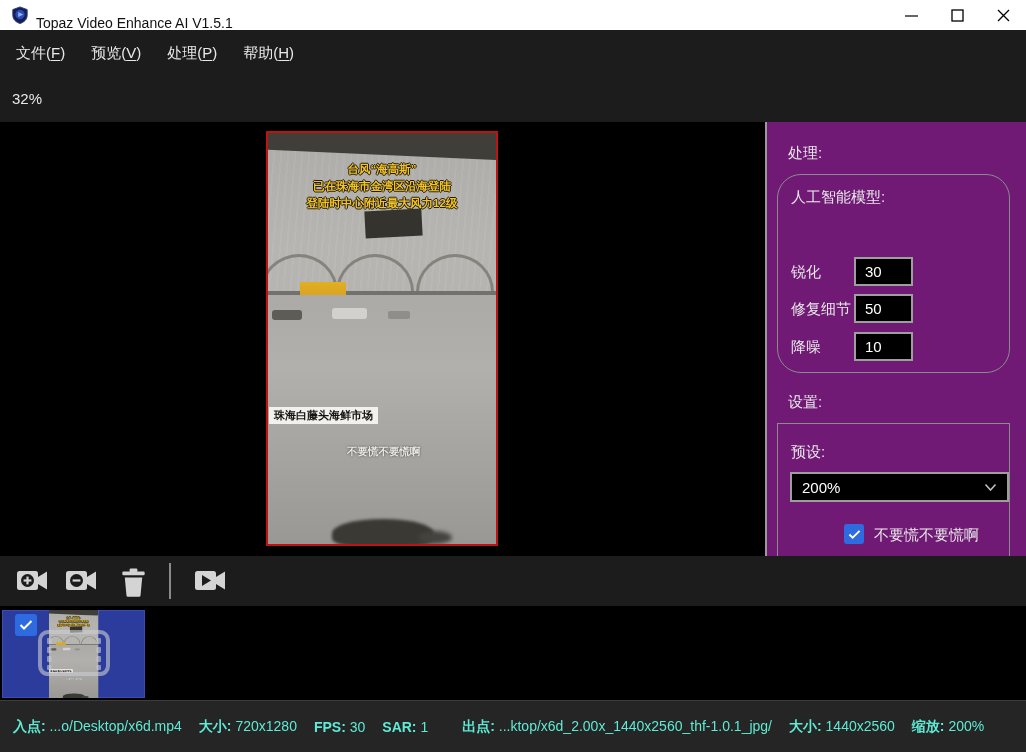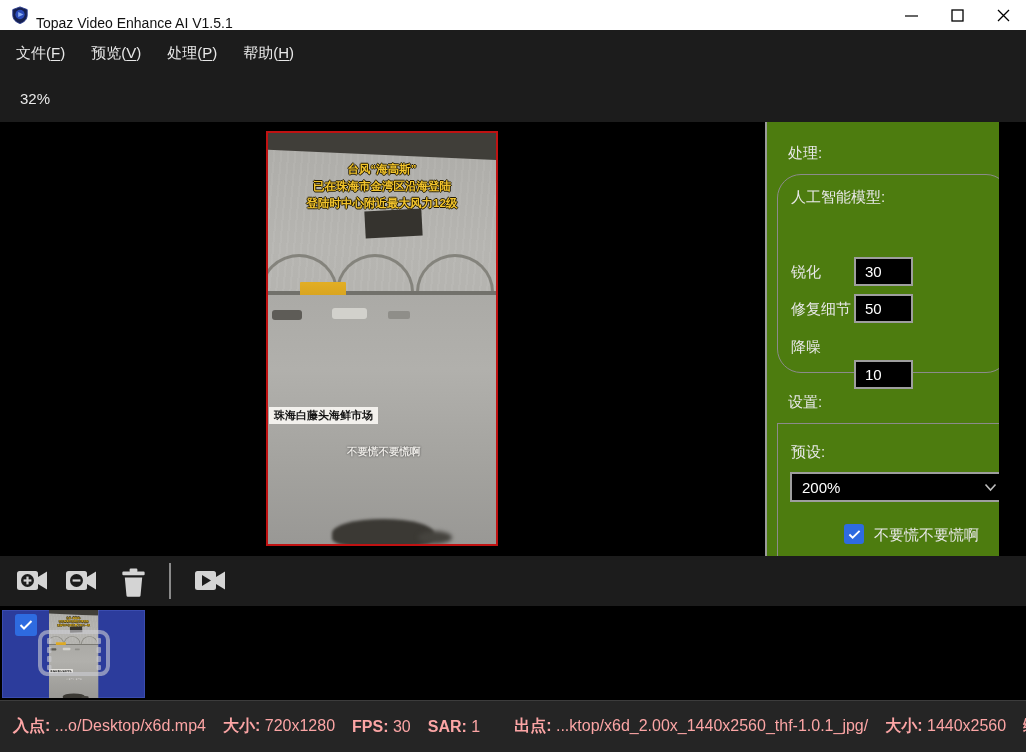--- a/index.html
+++ b/index.html
@@ -13,21 +13,21 @@
   .win-controls { position:absolute; right:0; top:0; height:30px; display:flex; }
   .win-btn { width:46px; height:30px; display:flex; align-items:center; justify-content:center; }
 
   
   .menubar { position:absolute; left:0; top:30px; width:1026px; height:46px; background:#1c1c1c; display:flex; align-items:center; padding-left:14px; gap:22px; }
   .menu-item { color:#e8e8e8; font-size:15px; padding:4px 2px;text-align:center; }
   .accel { text-decoration:underline; text-underline-offset:2px; }
 
   
   .toolbar { position:absolute; left:0; top:76px; width:1026px; height:46px; background:#1c1c1c; }
-  .zoom-label { position:absolute; left:20px; top:14px; color:#e8e8e8; font-size:15px; }
+  .zoom-label { position:absolute; left:12px; top:14px; color:#e8e8e8; font-size:15px; }
   .circle-btn { position:absolute; top:86px; width:25px; height:25px; border-radius:50%; background:#c7c7c7; display:flex; align-items:center; justify-content:center; }
   .slider { position:absolute; left:190px; top:85px; width:213px; height:28px; }
   .slider-track { position:absolute; left:0; top:10px; width:213px; height:8px; border-radius:4px; background:#1f9e96; }
   .slider-track::after { content:""; position:absolute; left:2px; right:2px; top:3px; height:2px; background:#53c9be; }
   .slider-fill { position:absolute; left:0; top:10px; width:137px; height:8px; border-radius:4px 0 0 4px; background:#23958f; }
   .slider-handle { position:absolute; left:127px; top:1px; width:11px; height:26px; border-radius:5px; background:#3f56dd; }
   .frame-input { position:absolute; top:84px; height:29px; background:#000; border:2px solid #a8a8a8; color:#fff; font-size:15px; font-family:inherit; padding:0 8px; }
   .tb-text { position:absolute; top:91px; color:#e8e8e8; font-size:15px; }
   .tb-icon { position:absolute; top:84px; }
 
@@ -51,21 +51,21 @@
       background:linear-gradient(180deg,#abaaa6,#b1b0ac 30%,#a3a29e 70%,#999895); }
   .v-car-w { position:absolute; left:64px; top:13px; width:35px; height:11px; background:#d2d1cc; border-radius:3px; }
   .v-car-d { position:absolute; left:4px; top:15px; width:30px; height:10px; background:#5e5c57; border-radius:3px; }
   .v-car-g { position:absolute; left:120px; top:16px; width:22px; height:8px; background:#8f8e89; border-radius:2px; }
   .v-label { position:absolute; left:1px; top:274px; background:#f3f1ed; color:#141414; font-size:11px; font-weight:bold; padding:1px 5px; white-space:nowrap; }
   .v-caption { position:absolute; left:79px; top:312px; color:#eae8e4; font-size:10.5px; font-weight:bold; text-shadow:0 0 2px rgba(40,40,40,0.95); white-space:nowrap; }
   .v-blob { position:absolute; left:64px; top:386px; width:102px; height:28px; background:#3b3934; border-radius:50% 50% 30% 30%; filter:blur(1.5px); }
   .v-blob2 { position:absolute; left:150px; top:398px; width:34px; height:13px; background:#45433e; border-radius:50%; filter:blur(2px); }
 
   
-  .rightpanel { position:absolute; left:767px; top:122px; width:232px; height:434px; background:#4d7c0f; overflow:hidden; }
+  .rightpanel { position:absolute; left:767px; top:122px; width:259px; height:434px; background:#701a75; overflow:hidden; }
   .rp-heading { position:absolute; left:21px; color:#e8e8e8; font-size:15px; }
   .groupbox { position:absolute; left:10px; width:233px; border:1px solid #8b8b8b; }
   .rp-label { position:absolute; color:#e8e8e8; font-size:15px; }
   .dropdown { position:absolute; height:30px; background:#000; border:2px solid #9e9e9e; display:flex; align-items:center; justify-content:space-between; padding:0 10px; }
   .dropdown-text { color:#fff; font-size:15px; white-space:nowrap; }
   .param-input { position:absolute; left:76px; width:59px; height:29px; background:#000; border:2px solid #9e9e9e; color:#fff; font-size:15px; font-family:inherit; padding:0 9px; }
   .checkbox { width:20px; height:20px; border-radius:3px; background:#2e6be0; display:flex; align-items:center; justify-content:center; }
 
   
   .bottombar { position:absolute; left:0; top:556px; width:1026px; height:50px; background:#1c1c1c; }
@@ -75,21 +75,21 @@
   
   .thumbstrip { position:absolute; left:0; top:606px; width:1026px; height:94px; background:#000; }
   .thumb-card { position:absolute; left:2px; top:4px; width:143px; height:88px; background:#2c3c9c; border:1px solid #3a4cb0; }
   .thumb-clip { position:absolute; left:46px; top:-1px; width:50px; height:88px; overflow:hidden; }
   .thumb-clip .video-content { transform:scale(0.216); transform-origin:0 0; }
   .thumb-check { position:absolute; left:12px; top:3px; }
   .film-icon { position:absolute; left:50%; top:50%; transform:translate(-50%,-52%); }
 
   
   .statusbar { position:absolute; left:0; top:700px; width:1026px; height:52px; background:#252525; border-top:1px solid #3c3c3c; display:flex; align-items:center; padding-left:13px; }
-  .sb-item { color:#fca5a5; font-size:16px; white-space:nowrap; margin-left:17px;text-align:center; }
+  .sb-item { color:#5eead4; font-size:14px; white-space:nowrap; margin-left:17px;text-align:center; }
   .sb-item:first-child { margin-left:0; }
   .sb-item.gap-big { margin-left:34px; }
   .sb-label { font-weight:bold; }
 </style>
 </head>
 <body>
 
 <div class="app">
 
   <div class="titlebar">
@@ -215,21 +215,21 @@
   <div class="rightpanel">
     <div class="rp-heading" style="top:22px;">处理:</div>
 
     <div class="groupbox" style="top:52px; height:199px;border-radius:24px;">
       <div class="rp-label" style="left:13px; top:13px;">人工智能模型:</div>
       <div class="rp-label" style="left:13px; top:88px;">锐化</div>
       <input class="param-input" style="top: 82px;" type="text" value="30">
       <div class="rp-label" style="left:13px; top:125px;">修复细节</div>
       <input class="param-input" style="top: 119px;" type="text" value="50">
       <div class="rp-label" style="left:13px; top:163px;">降噪</div>
-      <input class="param-input" style="top: 157px; margin-top: 28px;" type="text" value="10">
+      <input class="param-input" style="top: 157px;" type="text" value="10">
     </div>
 
     <div class="rp-heading" style="top:271px;">设置:</div>
 
     <div class="groupbox" style="top:301px; height:140px;">
       <div class="rp-label" style="left:13px; top:19px;">预设:</div>
       <div class="dropdown" style="left:12px; top:48px; width:219px;">
         <span class="dropdown-text">200%</span>
         <svg width="13" height="9" viewBox="0 0 13 9">
           <path d="M1.5 1.5 L6.5 7 L11.5 1.5" fill="none" stroke="#bdbdbd" stroke-width="1.6"></path>

